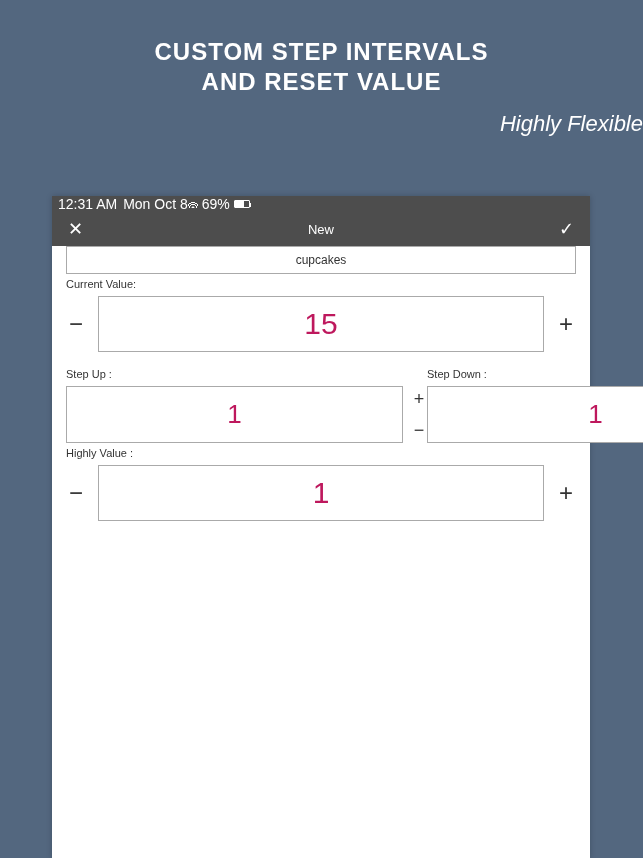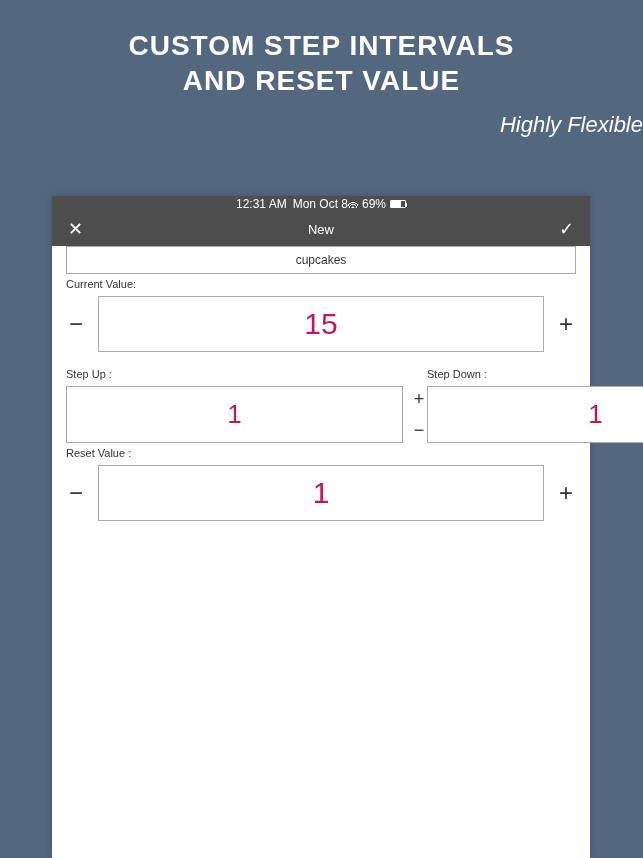--- a/index.html
+++ b/index.html
@@ -6,24 +6,24 @@
     body {
       width: 643px;
       height: 858px;
       background: #53677f;
       font-family: -apple-system, BlinkMacSystemFont, "Segoe UI", sans-serif;
       overflow: hidden;
     }
     .promo-title {
       color: #fff;
       text-align: center;
-      font-size: 28px;
+      font-size: 24px;
       font-weight: 600;
       letter-spacing: 1px;
-      padding-top: 28px;
+      padding-top: 37px;
       line-height: 1.25;
     }
     .promo-subtitle {
       color: #fff;
       text-align: right;
       font-style: italic;
       font-size: 22px;
       font-weight: 400;
       margin-top: 14px;
     }
@@ -33,25 +33,25 @@
       top: 196px;
       width: 538px;
       height: 662px;
       background: #fff;
       box-shadow: 0 0 6px rgba(0,0,0,.2);
     }
     .status-bar {
       background: #4d4d4d;
       color: #fff;
       height: 16px;
-      font-size: 12px;
+      font-size: 14px;
       display: flex;
       align-items: center;
       padding: 0 6px;
-      justify-content: center;
+      justify-content: flex-start;
     }
     .status-left { display: flex; gap: 6px; }
     .status-right { display: flex; align-items: center; gap: 4px; }
     .wifi-icon, .battery-icon { display: inline-block; }
     .wifi-icon {
       width: 10px; height: 8px;
       background:
         radial-gradient(circle at 50% 100%, #fff 1px, transparent 2px),
         radial-gradient(circle at 50% 100%, transparent 3px, #fff 3px, #fff 4px, transparent 4px),
         radial-gradient(circle at 50% 100%, transparent 5px, #fff 5px, #fff 6px, transparent 6px);
@@ -196,21 +196,21 @@
       </div>
       <div class="pair-col">
         <div class="field-label" style="margin-top:0">Step Down :</div>
         <div class="stepper-side">
           <input class="value-box" value="1" style="">
 
         </div>
       </div>
     </div>
 
-    <div class="field-label">Reset Value :</div>
+    <div class="field-label">Highly Value :</div>
     <div class="stepper-wide">
       <span class="btn-minus">−</span>
       <input class="value-box" value="1" style="">
       <span class="btn-plus">+</span>
     </div>
 
   </div>
 </div>
 
 </body></html>

